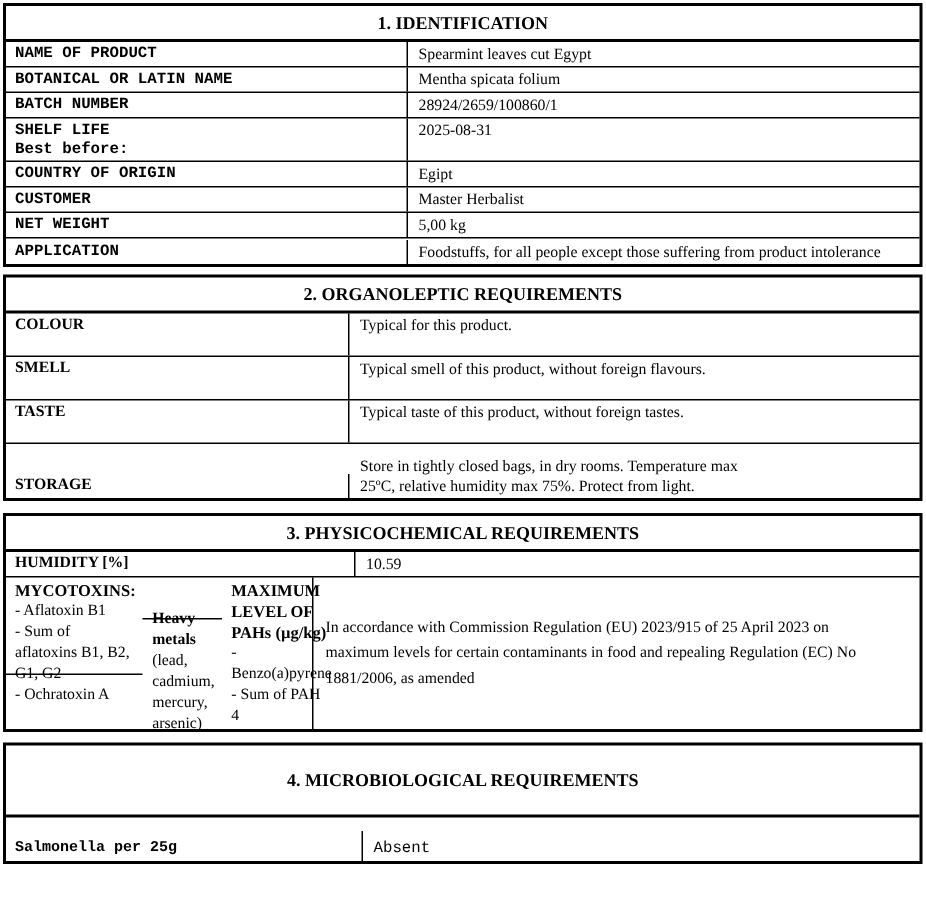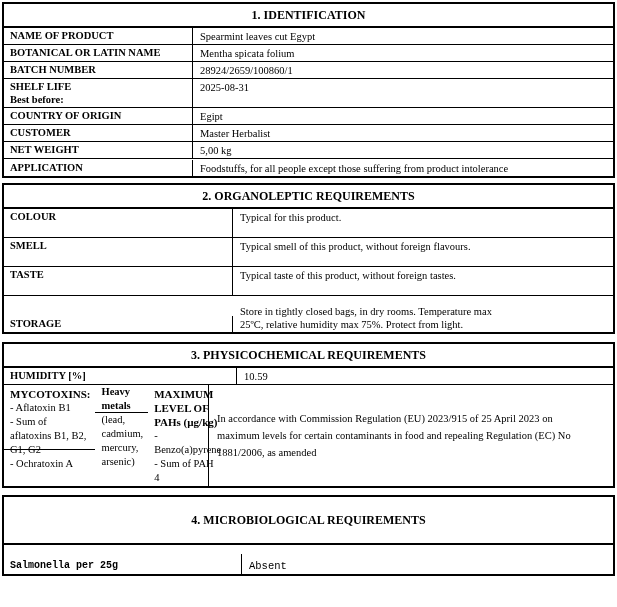--- a/index.html
+++ b/index.html
@@ -36,21 +36,21 @@
   }
   .val {
     flex: 1;
     font-size: 10.5px;
     line-height: 13px;
     padding: 2px 10px 1px 7px;
   }
 
   
   #t1 { margin-bottom: 5px; }
-  #t1 .lbl { width: 189px; }
+  #t1 .lbl { width: 268px; font-family: Liberation Mono, monospace; }
   #t1 .row { min-height: 16.5px; }
   #t1 .row-tall { min-height: 28px; }
 
   
   #t2 { margin-bottom: 8px; }
   #t2 .lbl { width: 229px; }
   #t2 .row { min-height: 29px; }
   #t2 .row-storage { min-height: 36px; }
   #t2 .val { padding-right: 120px; }
 
@@ -62,21 +62,21 @@
     width: 205px;
     border-right: 1px solid #000;
     display: flex;
   }
   .cell {
     padding: 2px 5px 1px 6px;
     font-size: 10.5px;
     line-height: 14px;
   }
   .cell-myco { height: 65px; border-bottom: 1px solid #000; }
-  .cell-heavy { height: 28px; border-bottom: 1px solid #000; padding-top: 0; }
+  .cell-heavy { height: 28px; border-bottom: 1px solid #000; padding-top: 21px; }
   .cell-pah { flex: 1; }
   .cell-title { font-weight: bold; font-size: 11px; display: block; }
   .cell-line { display: block; font-size: 10.5px; }
   .bold-inline { font-weight: bold; }
   .right-merged {
     flex: 1;
     display: flex;
     align-items: center;
     padding: 0 24px 0 8px;
     font-size: 10.5px;

